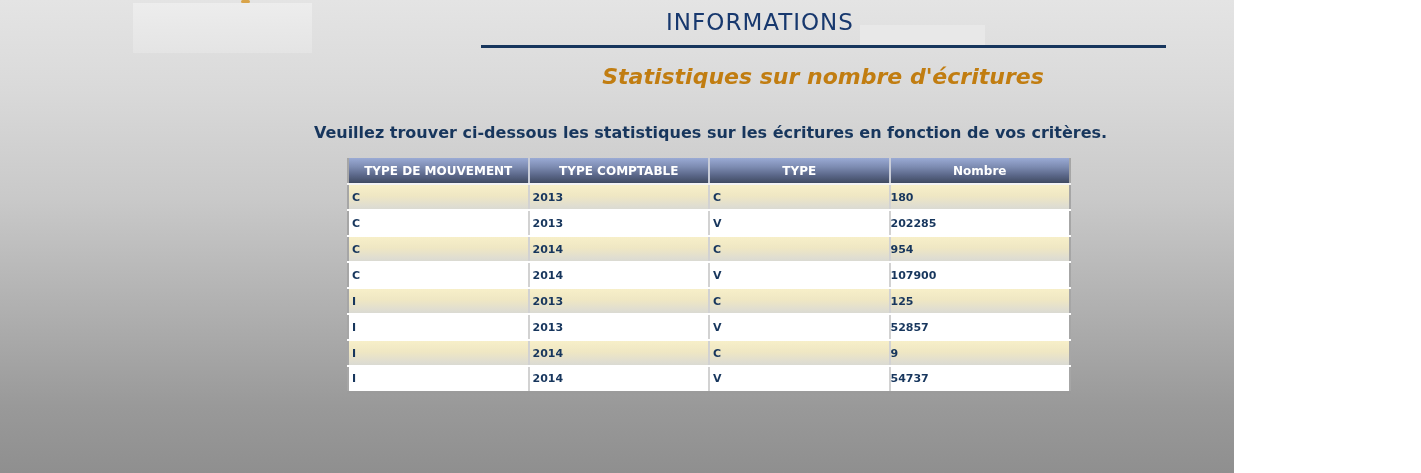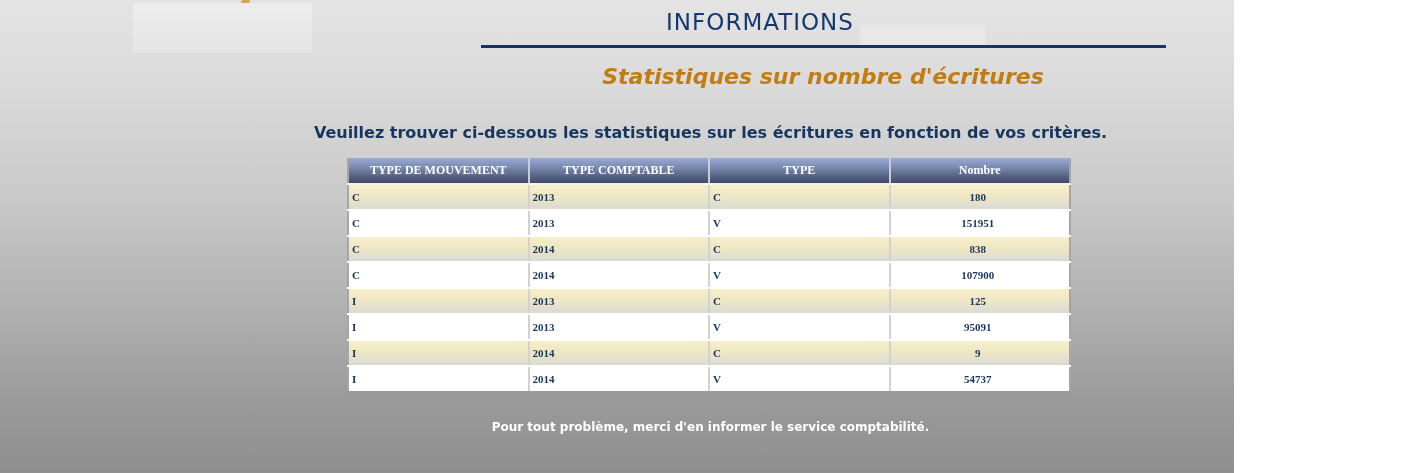--- a/index.html
+++ b/index.html
@@ -47,21 +47,20 @@
     font-size: 16px; font-weight: bold;
     color: #17365d;
   }
   .stats-table {
     position: absolute; left: 347px; top: 158px; width: 724px;
     border-collapse: collapse;
     border-left: 2px solid #a6a6a6;
     border-right: 2px solid #a6a6a6;
     border-bottom: 3px solid #9b9b9b;
     table-layout: fixed;
-    font-family: Liberation Serif, serif;
   }
   .stats-table th {
     height: 26px;
     background: linear-gradient(180deg, #9aaad4 0%, #7d8cb2 35%, #5a6688 70%, #47526b 92%, #3e4961 100%);
     color: #ffffff;
     font-size: 12px; font-weight: bold;
     text-align: center; vertical-align: middle;
     border-right: 2px solid #c9cdd8;
     border-bottom: 2px solid #f3f3f3;
   }
@@ -69,21 +68,21 @@
   .stats-table td {
     height: 26px;
     font-size: 11px; font-weight: bold;
     color: #17365d;
     vertical-align: middle;
     padding-left: 3px;
     border-right: 2px solid #d2d2d2;
     border-bottom: 2px solid #ffffff;
   }
   .stats-table td:last-child { border-right: none; }
-  .stats-table td.num { text-align: center; padding-right: 4px; padding-left: 0; }
+  .stats-table td.num { text-align: left; padding-right: 4px; padding-left: 0; }
   .stats-table tr.alt td {
     background: linear-gradient(180deg, #f7efc9 0%, #efe7c3 45%, #dfddd1 88%, #dadad2 100%);
   }
   .stats-table tr.even td { background: #ffffff; }
   .stats-table tr:last-child td { border-bottom: none; }
   .footer-note {
     position: absolute; left: 0; top: 420px; width: 1421px;
     text-align: center;
     font-size: 12px; font-weight: bold;
     color: #ffffff;
@@ -117,56 +116,55 @@
         <tr class="alt">
           <td>C</td>
           <td>2013</td>
           <td>C</td>
           <td class="num">180</td>
         </tr>
         <tr class="even">
           <td>C</td>
           <td>2013</td>
           <td>V</td>
-          <td class="num">151951</td>
+          <td class="num">202285</td>
         </tr>
         <tr class="alt">
           <td>C</td>
           <td>2014</td>
           <td>C</td>
-          <td class="num">838</td>
+          <td class="num">954</td>
         </tr>
         <tr class="even">
           <td>C</td>
           <td>2014</td>
           <td>V</td>
           <td class="num">107900</td>
         </tr>
         <tr class="alt">
           <td>I</td>
           <td>2013</td>
           <td>C</td>
           <td class="num">125</td>
         </tr>
         <tr class="even">
           <td>I</td>
           <td>2013</td>
           <td>V</td>
-          <td class="num">95091</td>
+          <td class="num">52857</td>
         </tr>
         <tr class="alt">
           <td>I</td>
           <td>2014</td>
           <td>C</td>
           <td class="num">9</td>
         </tr>
         <tr class="even">
           <td>I</td>
           <td>2014</td>
           <td>V</td>
           <td class="num">54737</td>
         </tr>
       </tbody>
   </table>
 
-  <div class="footer-note">Pour tout problème, merci d'en informer le service comptabilité.</div>
 
 </div>
 
 </body></html>

